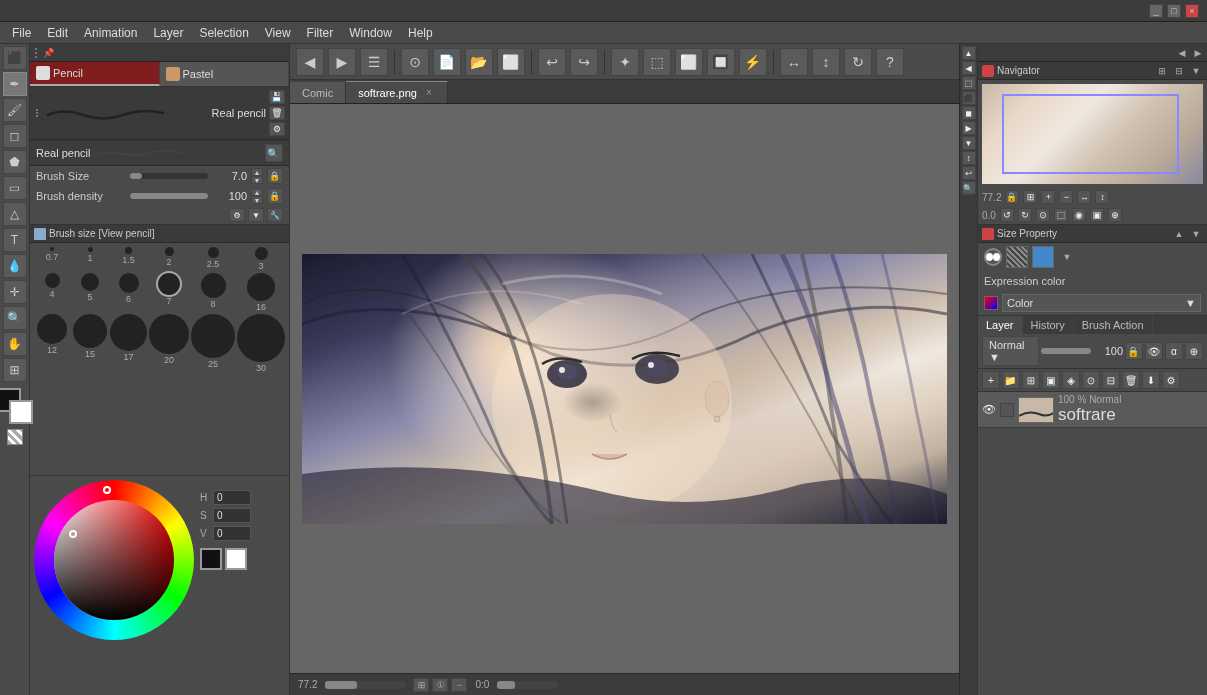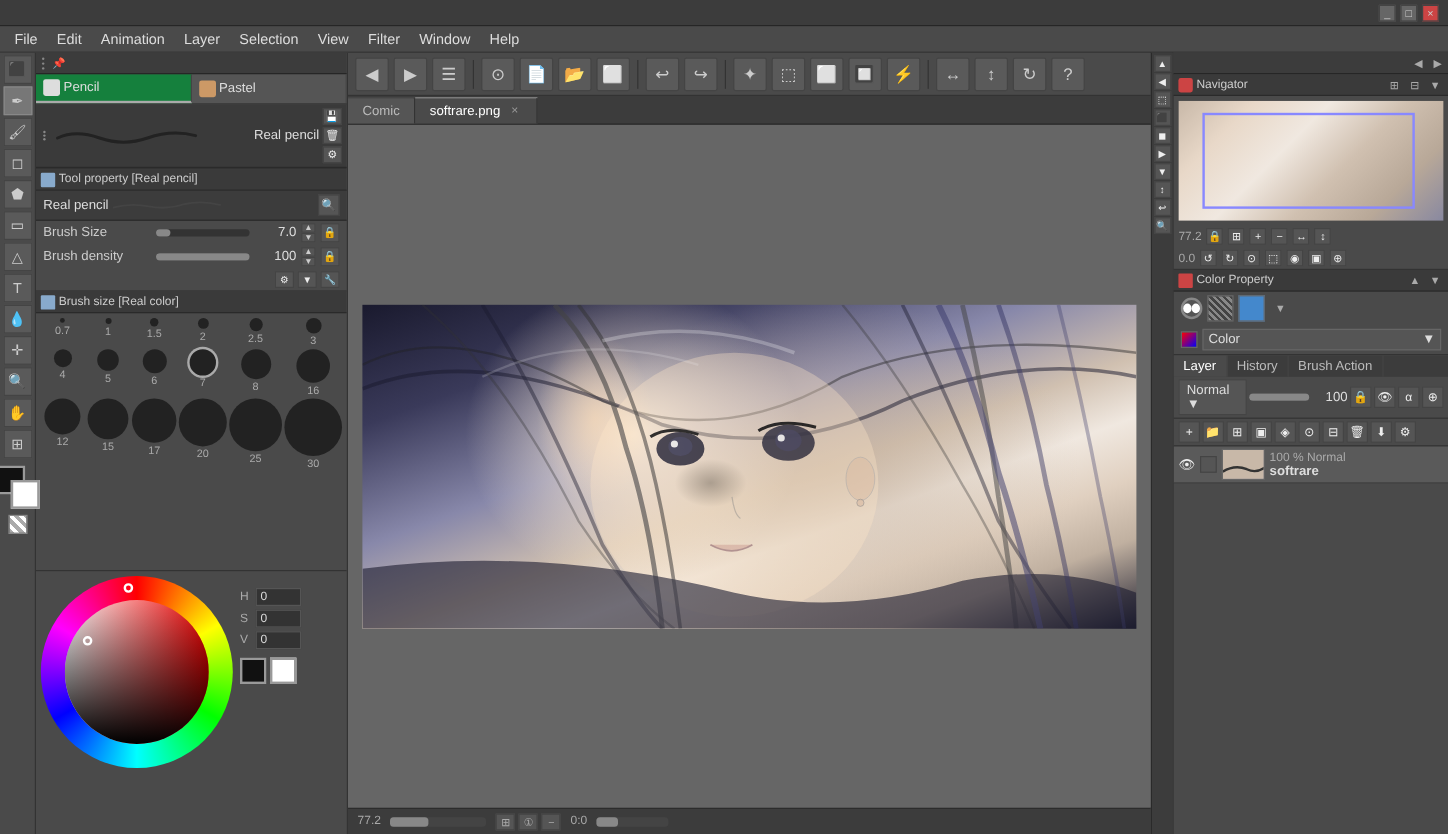--- a/index.html
+++ b/index.html
@@ -22,21 +22,21 @@
     .left-toolbar { width: 30px; background: #4a4a4a; display: flex; flex-direction: column; align-items: center; padding: 2px 0; gap: 2px; border-right: 1px solid #333; flex-shrink: 0; }
     .tool-btn { width: 24px; height: 24px; background: #5a5a5a; border: 1px solid #444; display: flex; align-items: center; justify-content: center; cursor: pointer; font-size: 12px; color: #ccc; }
     .tool-btn.active { background: #777; border-color: #888; }
 
     
     .left-panels { width: 260px; background: #4a4a4a; display: flex; flex-direction: column; border-right: 1px solid #333; flex-shrink: 0; overflow: hidden; }
 
     
     .sub-tool-tabs { display: flex; border-bottom: 1px solid #333; }
     .sub-tab { flex: 1; padding: 4px 6px; background: #555; cursor: pointer; border-right: 1px solid #444; font-size: 11px; color: #ddd; display: flex; align-items: center; gap: 3px; }
-    .sub-tab.active { background: #15803d; border-bottom: 2px solid #aaa; text-align: center; }
+    .sub-tab.active { background: #7f1d1d; border-bottom: 2px solid #aaa; text-align: center; }
     .sub-tab-icon { width: 14px; height: 14px; background: #888; border-radius: 2px; }
 
     
     .tool-property-panel { border-top: 1px solid #333; }
     .property-row { display: flex; align-items: center; padding: 2px 6px; gap: 4px; }
     .property-label { width: 90px; font-size: 11px; color: #ccc; flex-shrink: 0; }
     .property-slider { flex: 1; height: 6px; background: #333; border-radius: 3px; position: relative; cursor: pointer; }
     .property-slider-fill { height: 100%; background: #888; border-radius: 3px; }
     .property-value { width: 35px; text-align: right; font-size: 11px; color: #ddd; }
     .property-spin { display: flex; flex-direction: column; }
@@ -102,21 +102,21 @@
     .layer-opacity { display: flex; align-items: center; gap: 2px; }
     .layer-opacity-val { font-size: 11px; color: #ddd; width: 30px; text-align: right; }
     .layer-icons { display: flex; gap: 2px; flex: 1; justify-content: flex-end; }
     .layer-icon-btn { width: 18px; height: 18px; background: #555; border: 1px solid #444; display: flex; align-items: center; justify-content: center; cursor: pointer; font-size: 10px; }
 
     .layer-item { display: flex; align-items: center; padding: 2px 4px; gap: 4px; border-bottom: 1px solid #3a3a3a; background: #4a4a4a; cursor: pointer; }
     .layer-item.active { background: #5a5a5a; }
     .layer-vis { width: 14px; height: 14px; display: flex; align-items: center; justify-content: center; cursor: pointer; }
     .layer-thumb { width: 36px; height: 26px; background: linear-gradient(135deg, #c8b8a8, #8888a0); border: 1px solid #666; overflow: hidden; }
     .layer-info { flex: 1; }
-    .layer-name { font-size: 11px; color: #ddd; font-weight: bold; }
+    .layer-name { font-size: 17px; color: #ddd; }
     .layer-percent { font-size: 10px; color: #aaa; }
 
     
     .right-tiny-toolbar { width: 18px; background: #3c3c3c; display: flex; flex-direction: column; align-items: center; padding: 2px 0; gap: 1px; border-left: 1px solid #2a2a2a; flex-shrink: 0; }
     .rtb-btn { width: 14px; height: 14px; background: #555; border: 1px solid #444; display: flex; align-items: center; justify-content: center; font-size: 8px; cursor: pointer; }
 
     
     .top-tiny-row { height: 18px; background: #3c3c3c; display: flex; align-items: center; padding: 0 2px; gap: 2px; border-bottom: 1px solid #222; }
     .ttb-btn { width: 14px; height: 14px; display: flex; align-items: center; justify-content: center; font-size: 9px; color: #aaa; cursor: pointer; }
 
@@ -233,24 +233,20 @@
       </svg>
       <span style="font-size:11px;color:#ddd;">Real pencil</span>
       <div style="display:flex;flex-direction:column;gap:2px;">
         <div style="width:16px;height:14px;background:#555;border:1px solid #444;display:flex;align-items:center;justify-content:center;font-size:9px;cursor:pointer;">💾</div>
         <div style="width:16px;height:14px;background:#555;border:1px solid #444;display:flex;align-items:center;justify-content:center;font-size:9px;cursor:pointer;">🗑</div>
         <div style="width:16px;height:14px;background:#555;border:1px solid #444;display:flex;align-items:center;justify-content:center;font-size:9px;cursor:pointer;">⚙</div>
       </div>
     </div>
 
     <div class="tool-property-panel">
-      <div class="panel-mini-header">
-        <div class="panel-mini-icon" style="background:#88aacc;"></div>
-        <div class="panel-mini-title">Tool property [Real pencil]</div>
-      </div>
 
       <div style="display:flex;align-items:center;padding:3px 6px;gap:4px;background:#3c3c3c;border-bottom:1px solid #2a2a2a;">
         <span style="font-size:11px;color:#ddd;">Real pencil</span>
         <svg width="100" height="12" style="flex:1;">
           <path d="M0,8 Q15,4 30,7 Q45,10 60,5 Q75,2 90,6" stroke="#444" stroke-width="1.5" fill="none"></path>
         </svg>
         <div style="width:18px;height:18px;background:#555;border:1px solid #444;display:flex;align-items:center;justify-content:center;cursor:pointer;font-size:10px;">🔍</div>
       </div>
 
       <div class="property-row">
@@ -282,21 +278,21 @@
       <div style="display:flex;justify-content:flex-end;padding:2px 6px;gap:3px;">
         <div style="width:16px;height:14px;background:#555;border:1px solid #444;display:flex;align-items:center;justify-content:center;font-size:8px;cursor:pointer;">⚙</div>
         <div style="width:16px;height:14px;background:#555;border:1px solid #444;display:flex;align-items:center;justify-content:center;font-size:8px;cursor:pointer;">▼</div>
         <div style="width:16px;height:14px;background:#555;border:1px solid #444;display:flex;align-items:center;justify-content:center;font-size:8px;cursor:pointer;">🔧</div>
       </div>
     </div>
 
     <div class="brush-size-panel">
       <div class="panel-mini-header">
         <div class="panel-mini-icon" style="background:#88aacc;"></div>
-        <div class="panel-mini-title">Brush size [Real color]</div>
+        <div class="panel-mini-title">Brush size [View pencil]</div>
       </div>
       <div class="brush-grid" id="brush-grid">
       <div class="brush-cell">
             <div class="brush-circle" style="width: 4px; height: 4px;"></div>
             <div class="brush-cell-label">0.7</div>
           </div>
           <div class="brush-cell">
             <div class="brush-circle" style="width: 5px; height: 5px;"></div>
             <div class="brush-cell-label">1</div>
           </div>
@@ -563,35 +559,38 @@
         <div style="width:14px;height:14px;background:#555;border:1px solid #444;display:flex;align-items:center;justify-content:center;cursor:pointer;font-size:9px;">⬚</div>
         <div style="width:14px;height:14px;background:#555;border:1px solid #444;display:flex;align-items:center;justify-content:center;cursor:pointer;font-size:9px;">◉</div>
         <div style="width:14px;height:14px;background:#555;border:1px solid #444;display:flex;align-items:center;justify-content:center;cursor:pointer;font-size:9px;">▣</div>
         <div style="width:14px;height:14px;background:#555;border:1px solid #444;display:flex;align-items:center;justify-content:center;cursor:pointer;font-size:9px;">⊕</div>
       </div>
     </div>
 
     <div class="layer-property-panel">
       <div class="panel-mini-header">
         <div class="panel-mini-icon" style="background:#cc4444;"></div>
-        <div class="panel-mini-title">Color Property</div>
+        <div class="panel-mini-title">Size Property</div>
         <div style="flex:1;"></div>
         <div class="ttb-btn">▲</div>
         <div class="ttb-btn">▼</div>
       </div>
 
       <div style="display:flex;align-items:center;gap:4px;padding:3px 6px;">
         <div class="effect-radio active" style="background:#555;">
           <div style="width:8px;height:8px;border-radius:50%;background:#fff;"></div>
         </div>
         <div style="width:22px;height:22px;background:repeating-linear-gradient(45deg,#888 0,#888 2px,#444 2px,#444 4px);border:1px solid #666;"></div>
         <div style="width:22px;height:22px;background:#4488cc;border:1px solid #666;"></div>
         <div class="ttb-btn" style="width:18px;height:22px;">▼</div>
       </div>
 
+      <div class="expr-row">
+        <span class="expr-label">Expression color</span>
+      </div>
       <div style="display:flex;align-items:center;gap:4px;padding:3px 6px;">
         <div style="width:14px;height:14px;background:linear-gradient(135deg,red,blue);border:1px solid #666;"></div>
         <div class="expr-select">
           <span>Color</span>
           <div style="flex:1;"></div>
           <span>▼</span>
         </div>
       </div>
     </div>
 

